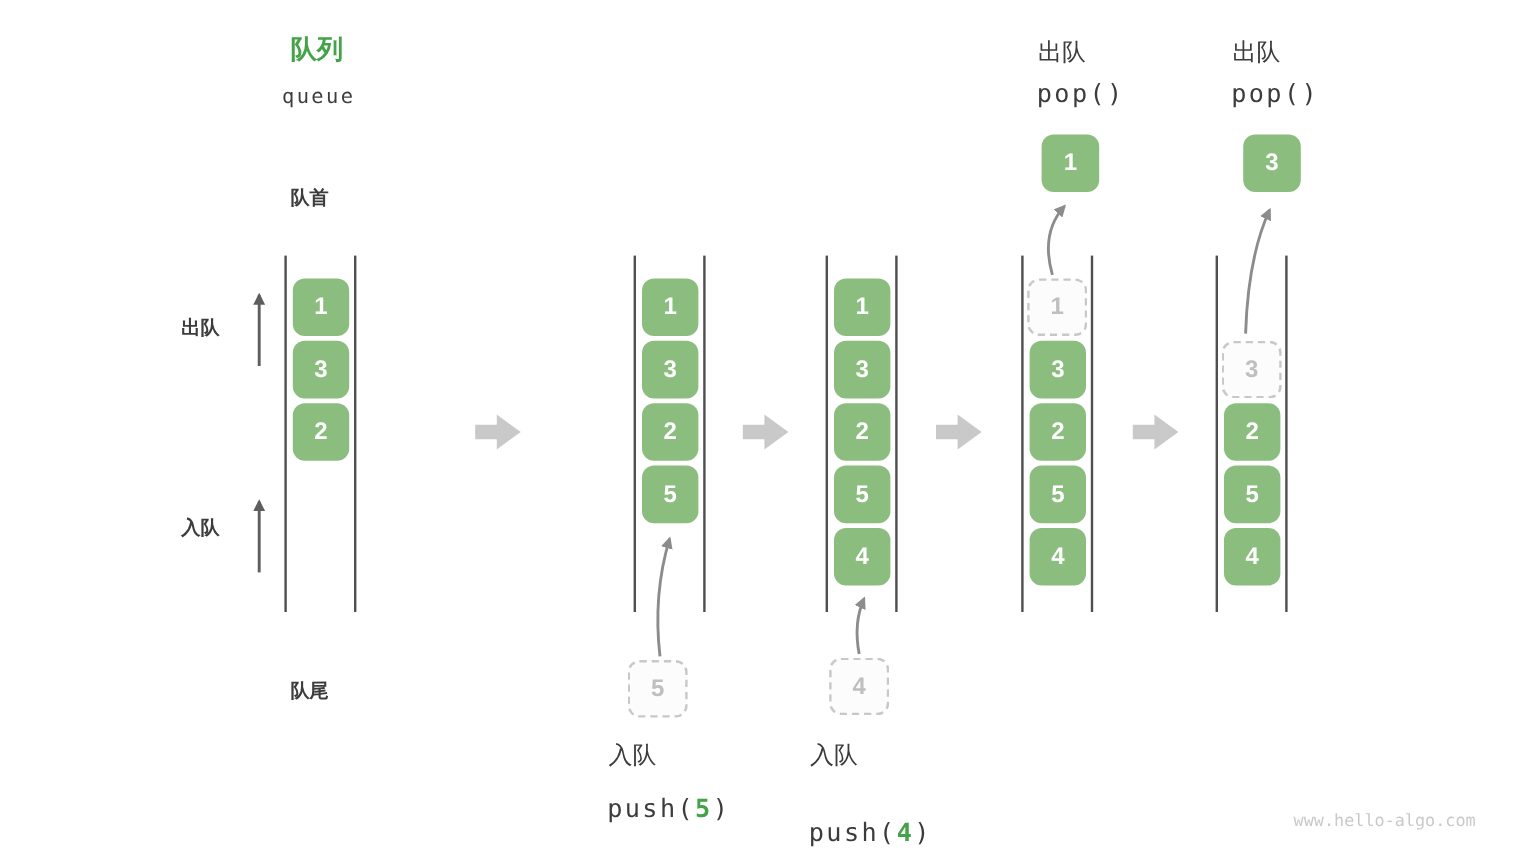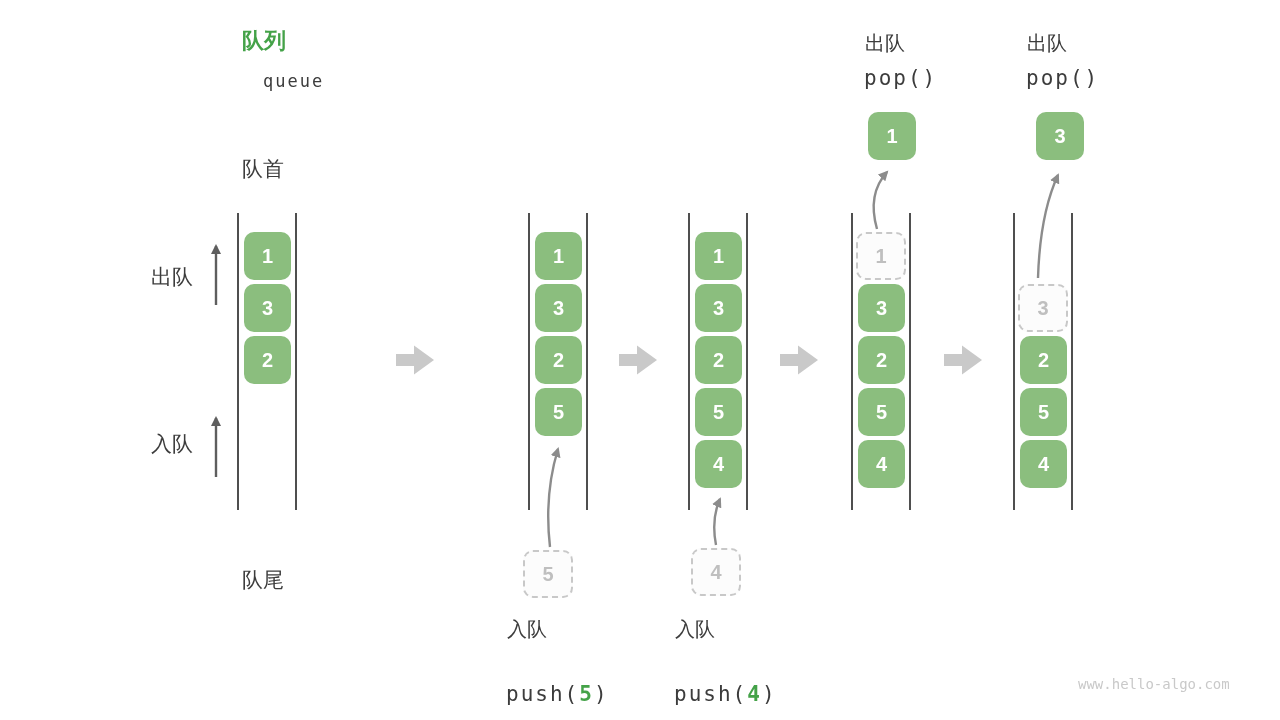--- a/index.html
+++ b/index.html
@@ -14,22 +14,22 @@
   .overlay{position:absolute;left:0;top:0;width:1280px;height:720px;z-index:3;pointer-events:none;}
   .pipe{position:absolute;top:213px;width:60px;height:297px;box-sizing:border-box;
     border-left:2px solid var(--line-dark);border-right:2px solid var(--line-dark);z-index:1;}
   .box{position:absolute;width:47px;height:48px;border-radius:10px;background:var(--box-green);
     color:#fff;font-weight:bold;font-size:20px;display:flex;align-items:center;justify-content:center;z-index:2;}
   .ghost{position:absolute;width:50px;height:48px;box-sizing:border-box;border-radius:10px;
     border:2px dashed var(--ghost-border);background:var(--ghost-bg);color:var(--ghost-text);
     font-weight:bold;font-size:20px;display:flex;align-items:center;justify-content:center;z-index:2;}
   .title-zh{position:absolute;left:242px;top:26px;font-size:22px;font-weight:bold;color:var(--accent-green);}
   .title-en{position:absolute;left:235px;top:71px;font-size:17px;letter-spacing:2px;color:var(--text-dark);
-    font-family:"DejaVu Sans Mono","Liberation Mono",monospace;margin-left:28px;}
-  .cjk-bold{position:absolute;font-size:21px;font-weight:normal;color:var(--text-dark);}
+    font-family:"DejaVu Sans Mono","Liberation Mono",monospace;}
+  .cjk-bold{position:absolute;font-size:16px;font-weight:bold;color:var(--text-dark);}
   .op-label{position:absolute;font-size:20px;color:var(--text-dark);}
   .op-code{position:absolute;font-size:21px;letter-spacing:2px;color:var(--text-dark);
     font-family:"DejaVu Sans Mono","Liberation Mono",monospace;}
   .op-code .arg{color:var(--accent-green);font-weight:bold;}
   .watermark{position:absolute;left:1078px;top:676px;font-size:14px;color:var(--watermark-gray);
     font-family:"DejaVu Sans Mono","Liberation Mono",monospace;}
 </style>
 </head>
 <body>
 
@@ -97,21 +97,21 @@
   <div class="box" style="left:858px;top:440px">4</div>
   <div class="box" style="left:868px;top:112px;width:48px">1</div>
 
   <div class="ghost" style="left:1018px;top:284px">3</div>
   <div class="box" style="left:1020px;top:336px">2</div>
   <div class="box" style="left:1020px;top:388px">5</div>
   <div class="box" style="left:1020px;top:440px">4</div>
   <div class="box" style="left:1036px;top:112px;width:48px">3</div>
 
   <div class="op-label" style="left:507px;top:616px">入队</div>
-  <div class="op-code" style="left:506px;top:682px"><span>push(</span><span class="arg">5</span><span>)</span></div>
+  <div class="op-code" style="left:506px;top:662px"><span>push(</span><span class="arg">5</span><span>)</span></div>
 
   <div class="op-label" style="left:675px;top:616px">入队</div>
   <div class="op-code" style="left:674px;top:682px"><span>push(</span><span class="arg">4</span><span>)</span></div>
 
   <div class="op-label" style="left:865px;top:30px">出队</div>
   <div class="op-code" style="left:864px;top:66px">pop()</div>
 
   <div class="op-label" style="left:1027px;top:30px">出队</div>
   <div class="op-code" style="left:1026px;top:66px">pop()</div>
 

